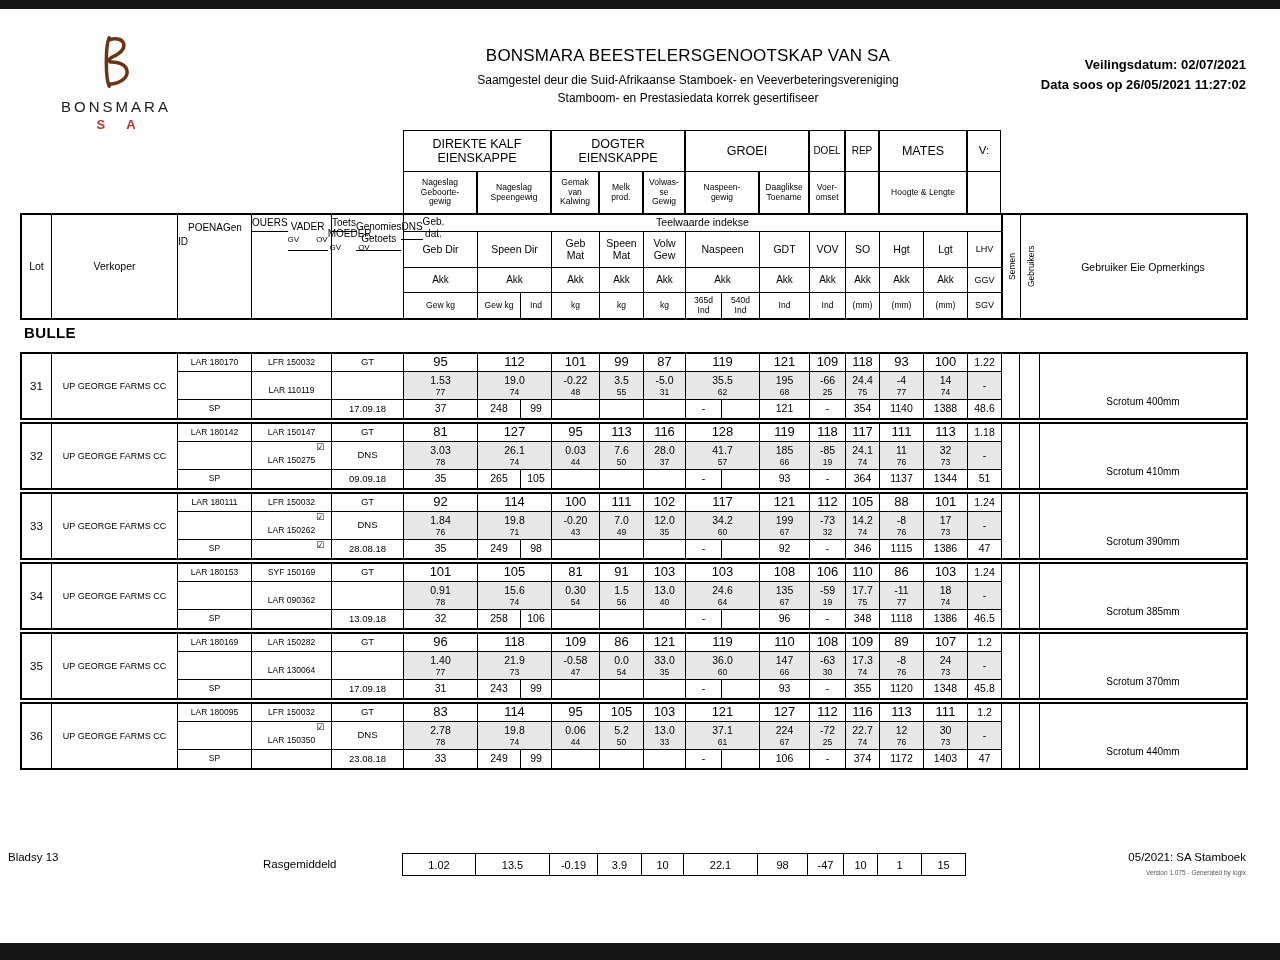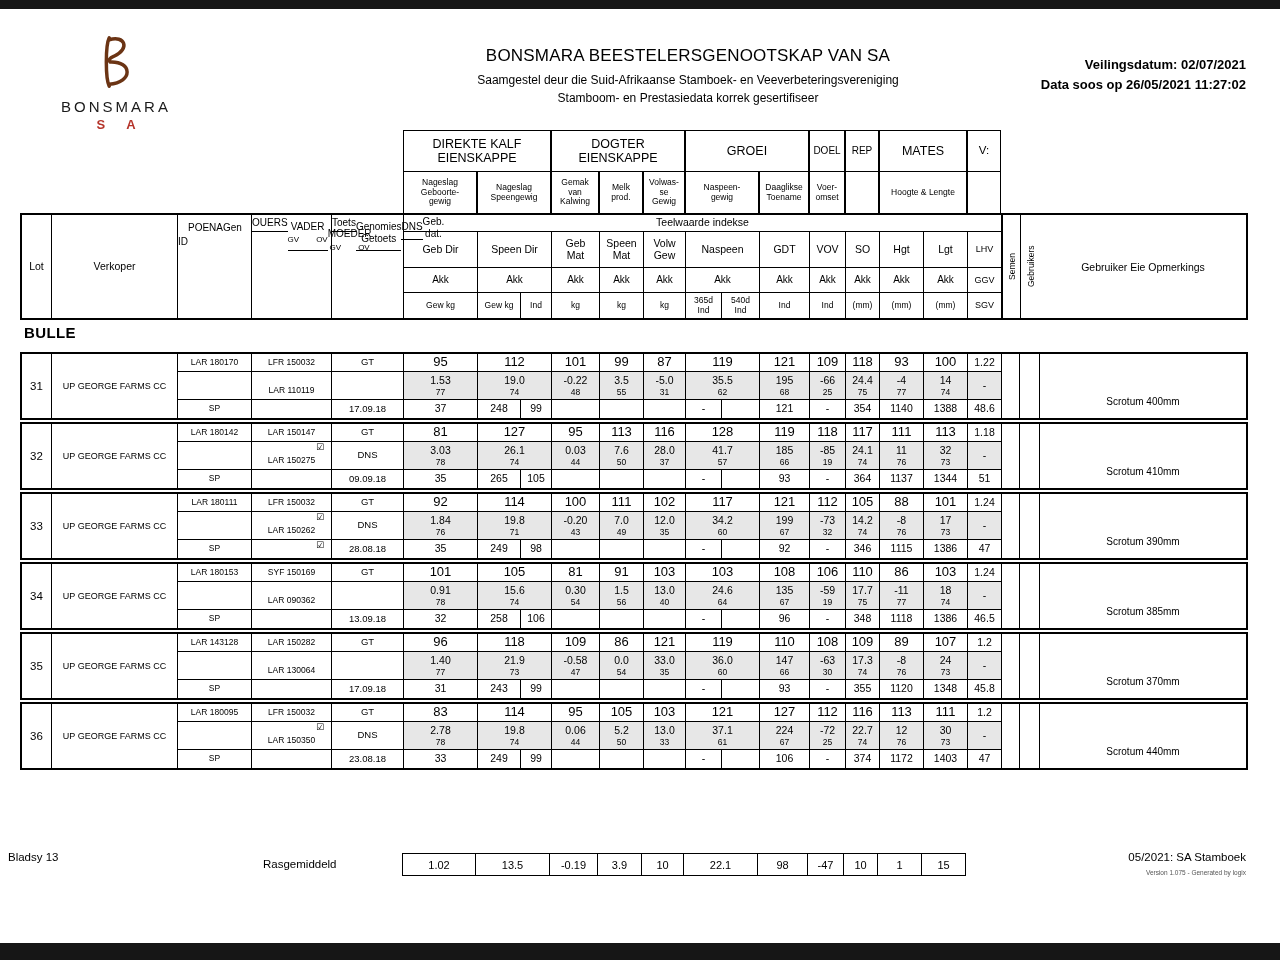--- a/index.html
+++ b/index.html
@@ -718,21 +718,21 @@
         <div class="rall br" style="grid-column:18"></div>
         <div class="rall br" style="grid-column:19"></div>
         <div class="rall opm" style="grid-column:20">Scrotum 385mm</div>
       </div>
 
       <div class="lotblock grid20">
         <div class="c rall br lotno" style="grid-column:1">35</div>
         <div class="c rall br verk" style="grid-column:2">UP GEORGE FARMS CC</div>
 
         <div class="rall br stackcell" style="grid-column:3">
-          <div class="m1 c tiny">LAR 143128</div>
+          <div class="m1 c tiny">LAR 180169</div>
           <div class="m2"></div>
           <div class="m3 c tiny">SP</div>
         </div>
 
         <div class="rall br stackcell" style="grid-column:4">
           <div class="m1 c tiny">LAR 150282</div>
           <div class="m2 colflex">
             <div class="chkline">
               <span class="chk" style="visibility: hidden;">☑</span>
             </div>

